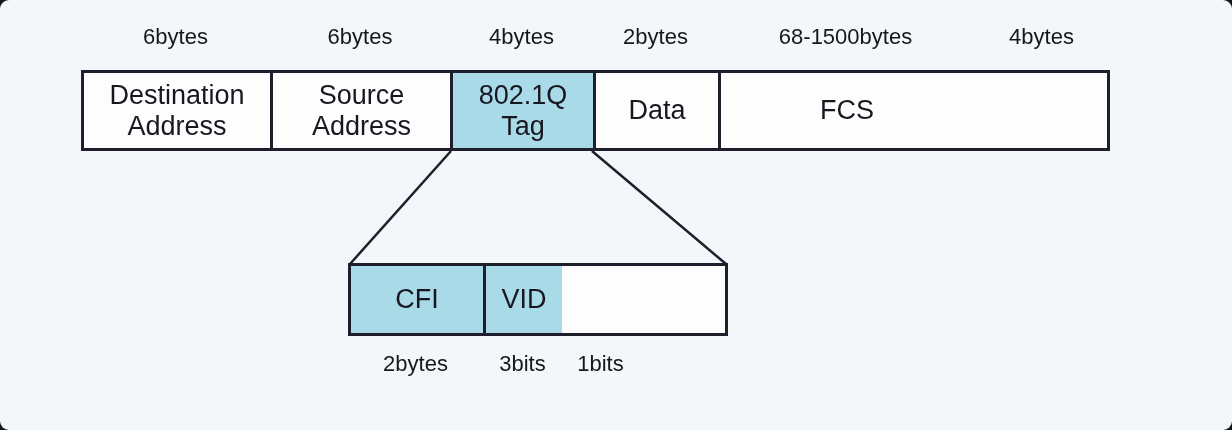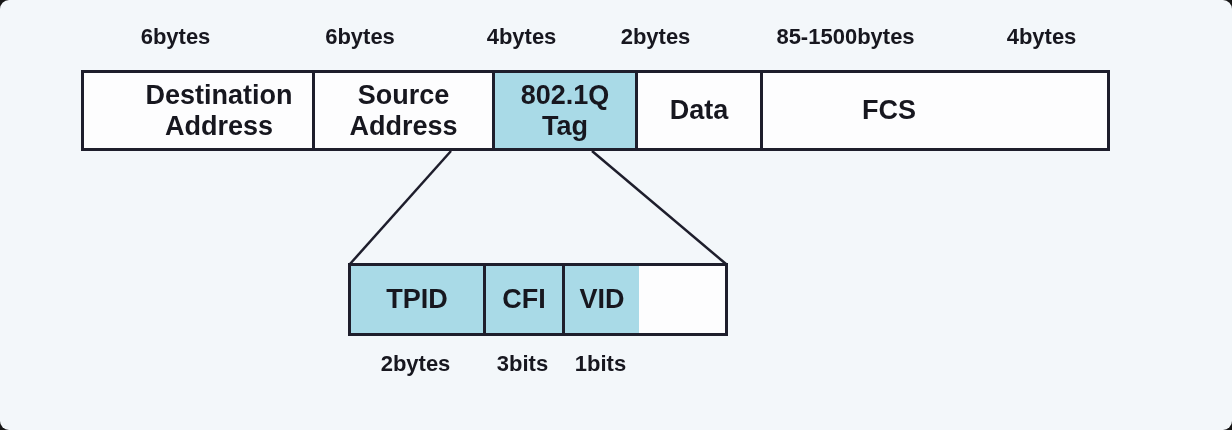--- a/index.html
+++ b/index.html
@@ -11,39 +11,38 @@
   }
   *{margin:0;padding:0;box-sizing:border-box;}
   html,body{width:1232px;height:430px;background:#161616;overflow:hidden;}
   .canvas{
     position:relative;
     width:1232px;height:430px;
     background:var(--canvas-background,#f3f7fa);
     border-radius:9px;
     font-family:"Liberation Sans","DejaVu Sans",sans-serif;
     color:var(--text,#17171f);
-    font-weight:bold;
   }
   
   .size-row{position:absolute;display:grid;}
   .size-row-top{left:81px;top:24px;width:1029px;grid-template-columns:189px 180px 143px 125px 255px 137px;}
   .size-row-bottom{left:348px;top:351px;width:380px;grid-template-columns:135px 79px 77px 89px;}
   .size-label{
     text-align:center;
     font-size:22px;
     line-height:26px;
     color:var(--text,#17171f);
   }
   
   .frame{
     position:absolute;display:grid;
     border:3px solid var(--border,#1e1e2c);
     background:var(--cell-background,#fdfdfe);
   }
-  .main-frame{left:81px;top:70px;width:1029px;height:81px;grid-template-columns:186px 180px 143px 125px 255px auto;padding-left:42px;}
+  .main-frame{left:81px;top:70px;width:1029px;height:81px;grid-template-columns:186px 180px 143px 125px 255px auto;}
   .sub-frame{left:348px;top:263px;width:380px;height:73px;grid-template-columns:132px 79px 77px auto;}
   .cell{
     display:flex;align-items:center;justify-content:center;
     background:var(--cell-background,#fdfdfe);
   }
   .cell + .cell{border-left:3px solid var(--border,#1e1e2c);}
   .cell.highlight{background:var(--highlight-fill,#a9dae7);}
   .cell-label{
     display:block;text-align:center;
     font-size:27px;line-height:31px;
@@ -56,21 +55,21 @@
 </head>
 <body>
 
 <div class="canvas">
 
   <div class="size-row size-row-top">
     <span class="size-label">6bytes</span>
     <span class="size-label">6bytes</span>
     <span class="size-label">4bytes</span>
     <span class="size-label">2bytes</span>
-    <span class="size-label">85-1500bytes</span>
+    <span class="size-label">68-1500bytes</span>
     <span class="size-label">4bytes</span>
   </div>
 
   <div class="frame main-frame">
     <div class="cell">
       <span class="cell-label">Destination
 Address</span>
     </div>
     <div class="cell">
       <span class="cell-label">Source
@@ -88,23 +87,20 @@
     </div>
   </div>
 
   <svg class="connectors" viewBox="0 0 1232 430" xmlns="http://www.w3.org/2000/svg">
     <line x1="451" y1="151" x2="350" y2="264" stroke="#1e1e2c" stroke-width="2.5"></line>
     <line x1="592" y1="151" x2="726" y2="264" stroke="#1e1e2c" stroke-width="2.5"></line>
   </svg>
 
   <div class="frame sub-frame">
     <div class="cell highlight">
-      <span class="cell-label">TPID</span>
-    </div>
-    <div class="cell highlight">
       <span class="cell-label">CFI</span>
     </div>
     <div class="cell highlight">
       <span class="cell-label">VID</span>
     </div>
   </div>
 
   <div class="size-row size-row-bottom">
     <span class="size-label">2bytes</span>
     <span class="size-label">3bits</span>

